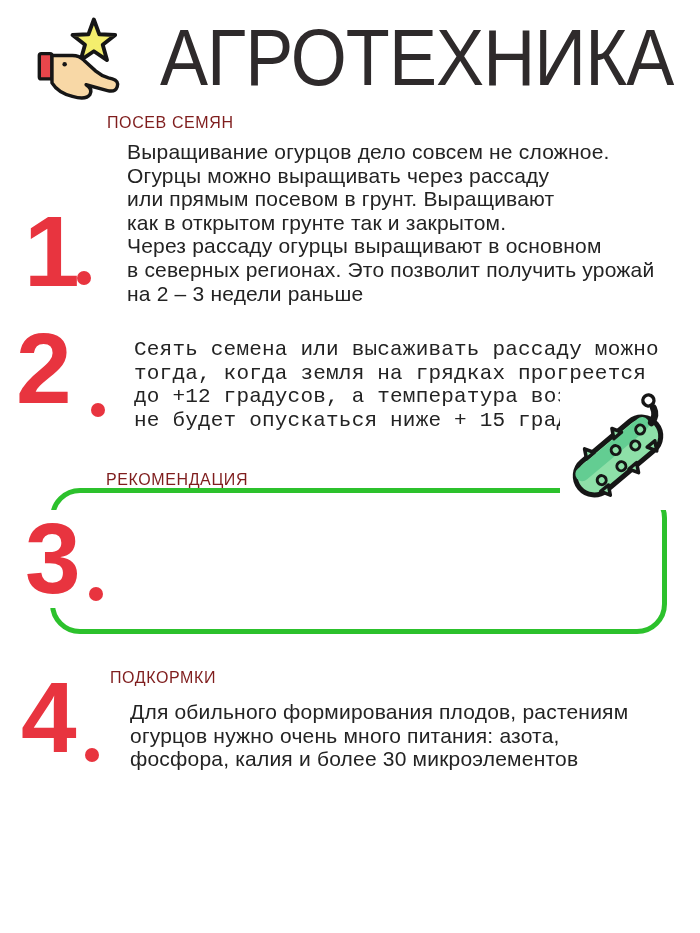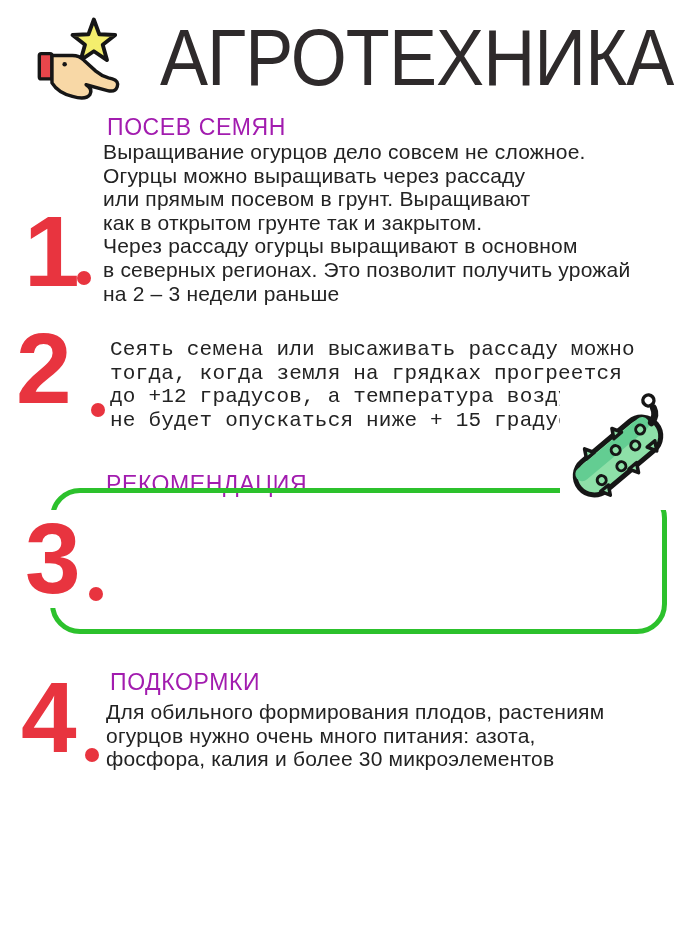--- a/index.html
+++ b/index.html
@@ -10,26 +10,26 @@
   
   .brand-icon{position:absolute;left:14px;top:10px;width:112px;height:94px;}
   .page-title{
     position:absolute;left:160px;top:18px;margin:0;
     font-size:80px;font-weight:400;line-height:1;letter-spacing:-1px;
     color:#2e2a2b;white-space:nowrap;
     transform:scaleX(0.9);transform-origin:left top;
   }
   
   .sec-heading{
-    position:absolute;font-size:23px;font-weight:400;letter-spacing:.6px;
-    color:#a21caf;white-space:nowrap;
+    position:absolute;font-size:16px;font-weight:400;letter-spacing:.6px;
+    color:#7f1d1d;white-space:nowrap;
   }
   .body-text{
     position:absolute;font-size:21px;line-height:23.6px;color:#232323;
-    white-space:pre-line;letter-spacing:.2px;
+    white-space:pre-line;letter-spacing:.2px;margin-left:24px;
   }
   
   .step-number{
     position:absolute;font-size:100px;font-weight:700;line-height:1;
     color:#e8343f;letter-spacing:-2px;z-index:3;
   }
   .step-dot{
     position:absolute;width:14px;height:14px;border-radius:50%;
     background:#e8343f;z-index:3;
   }

